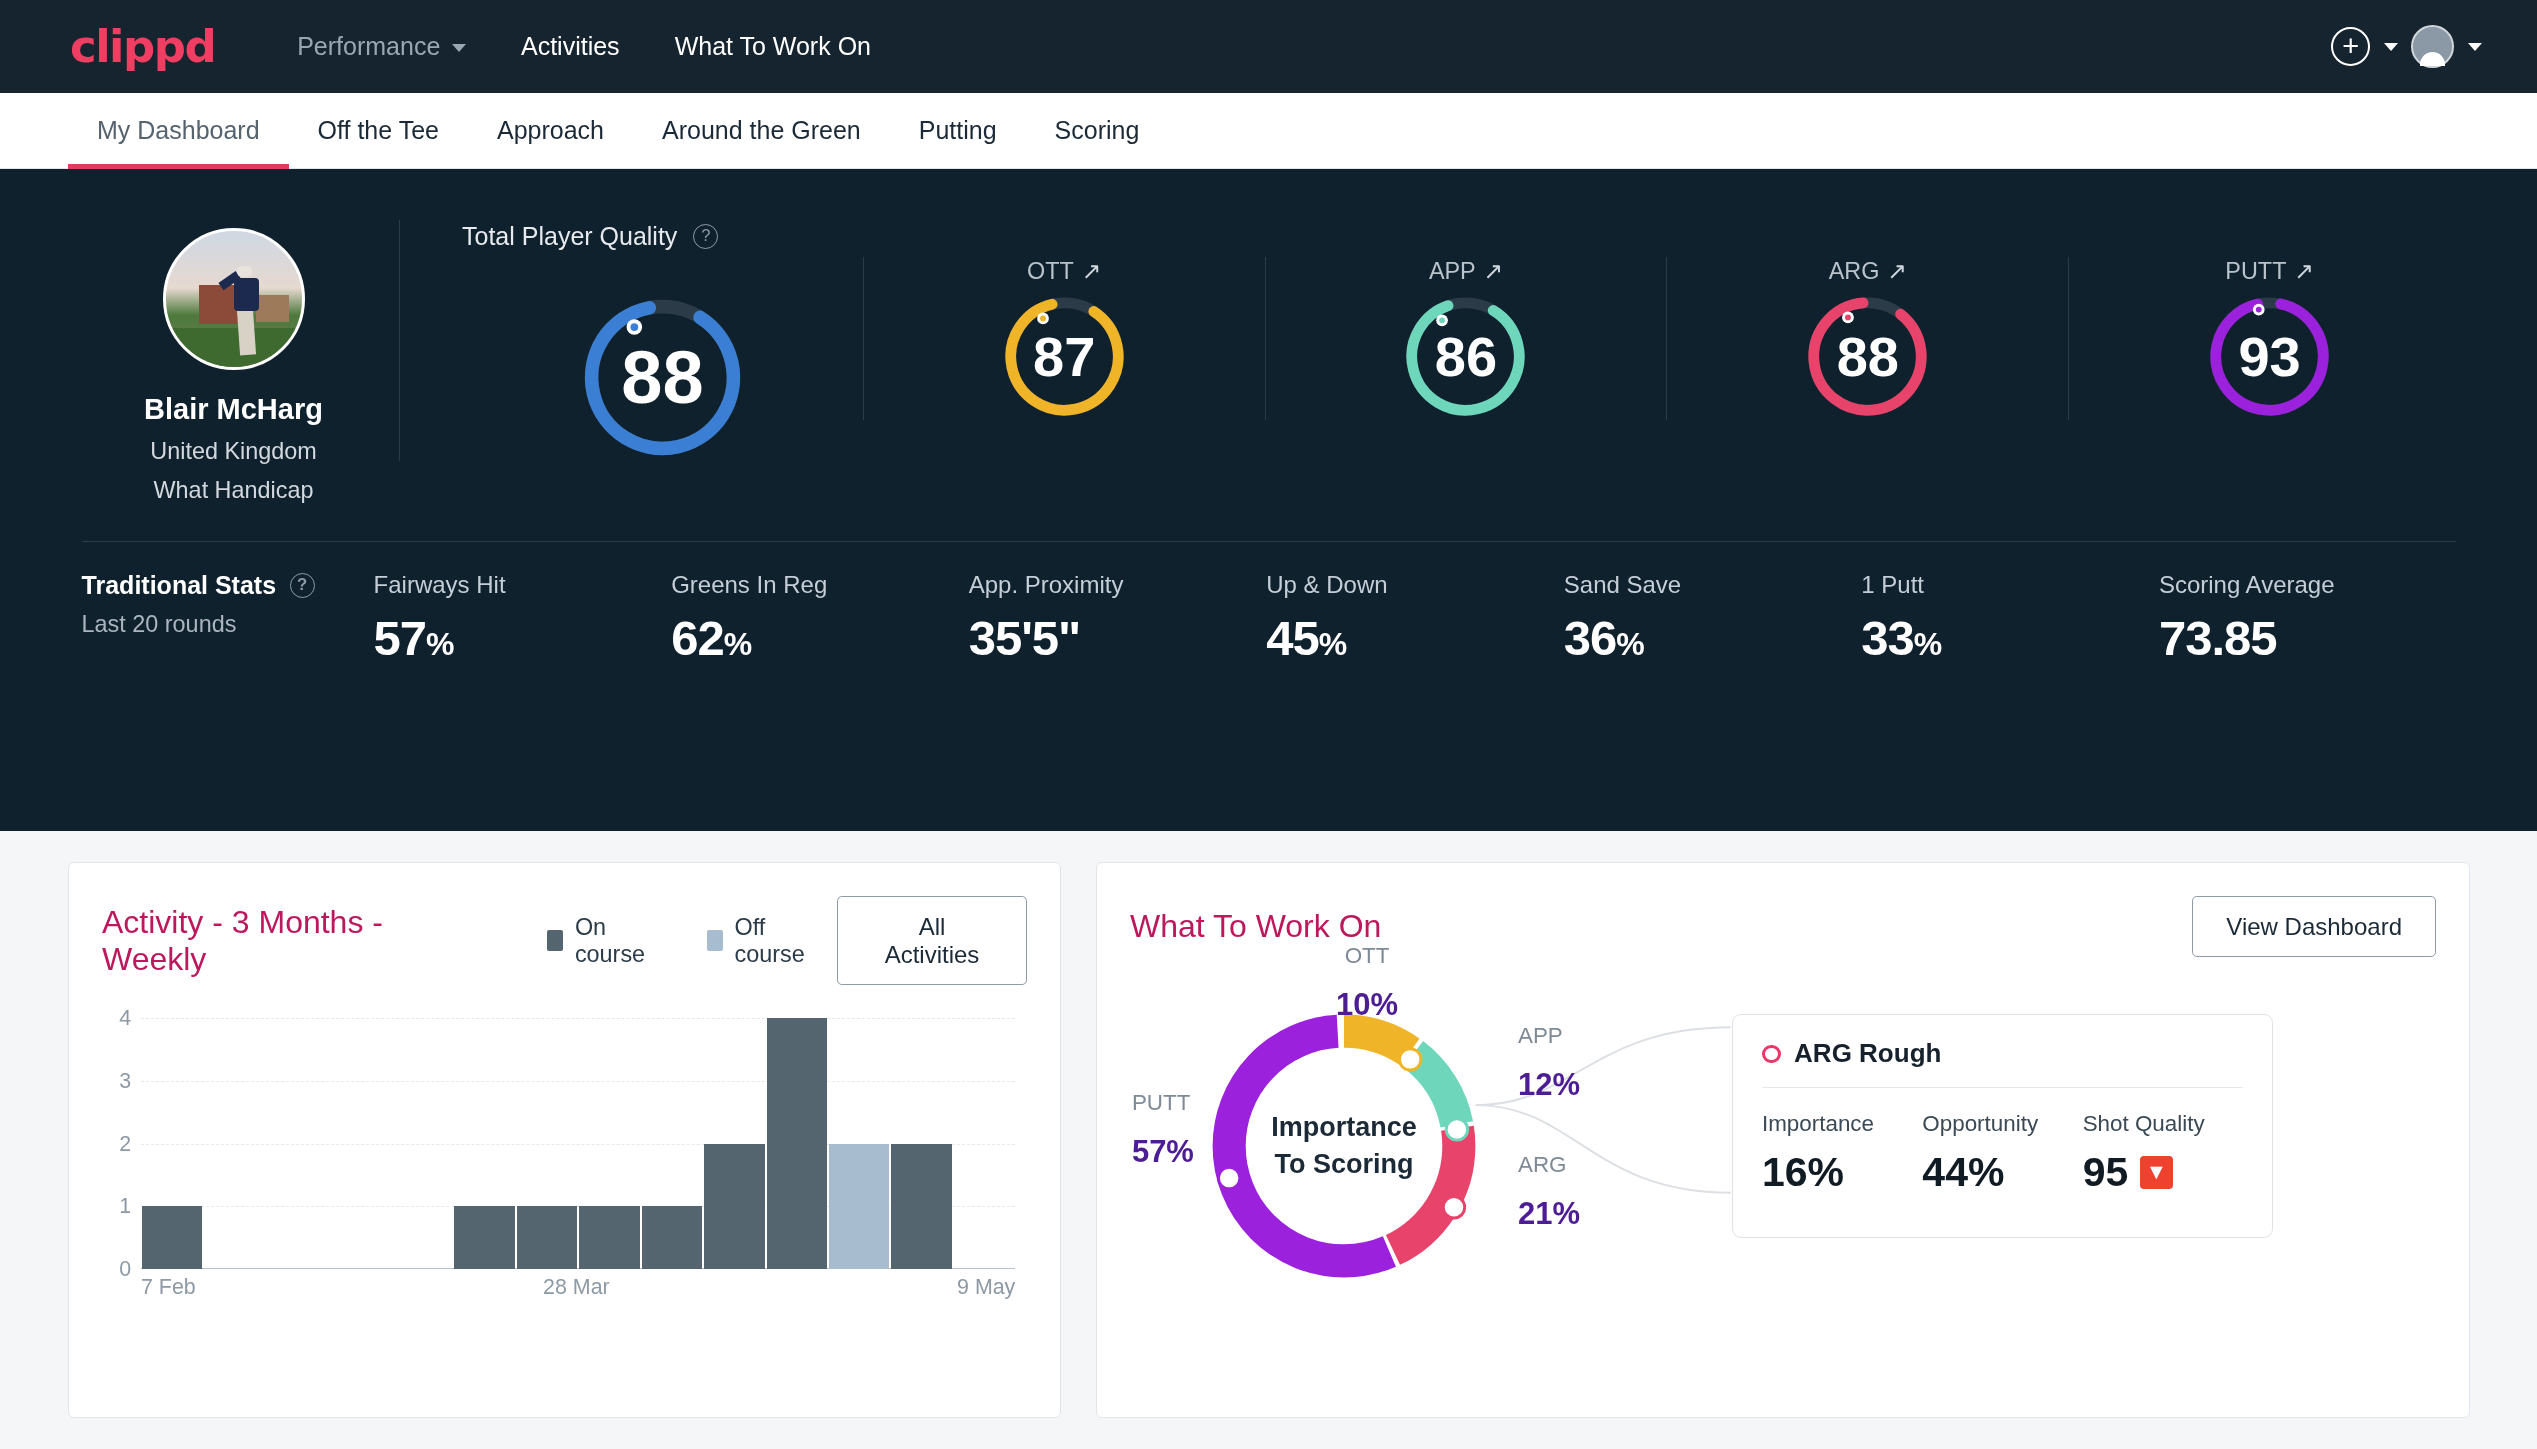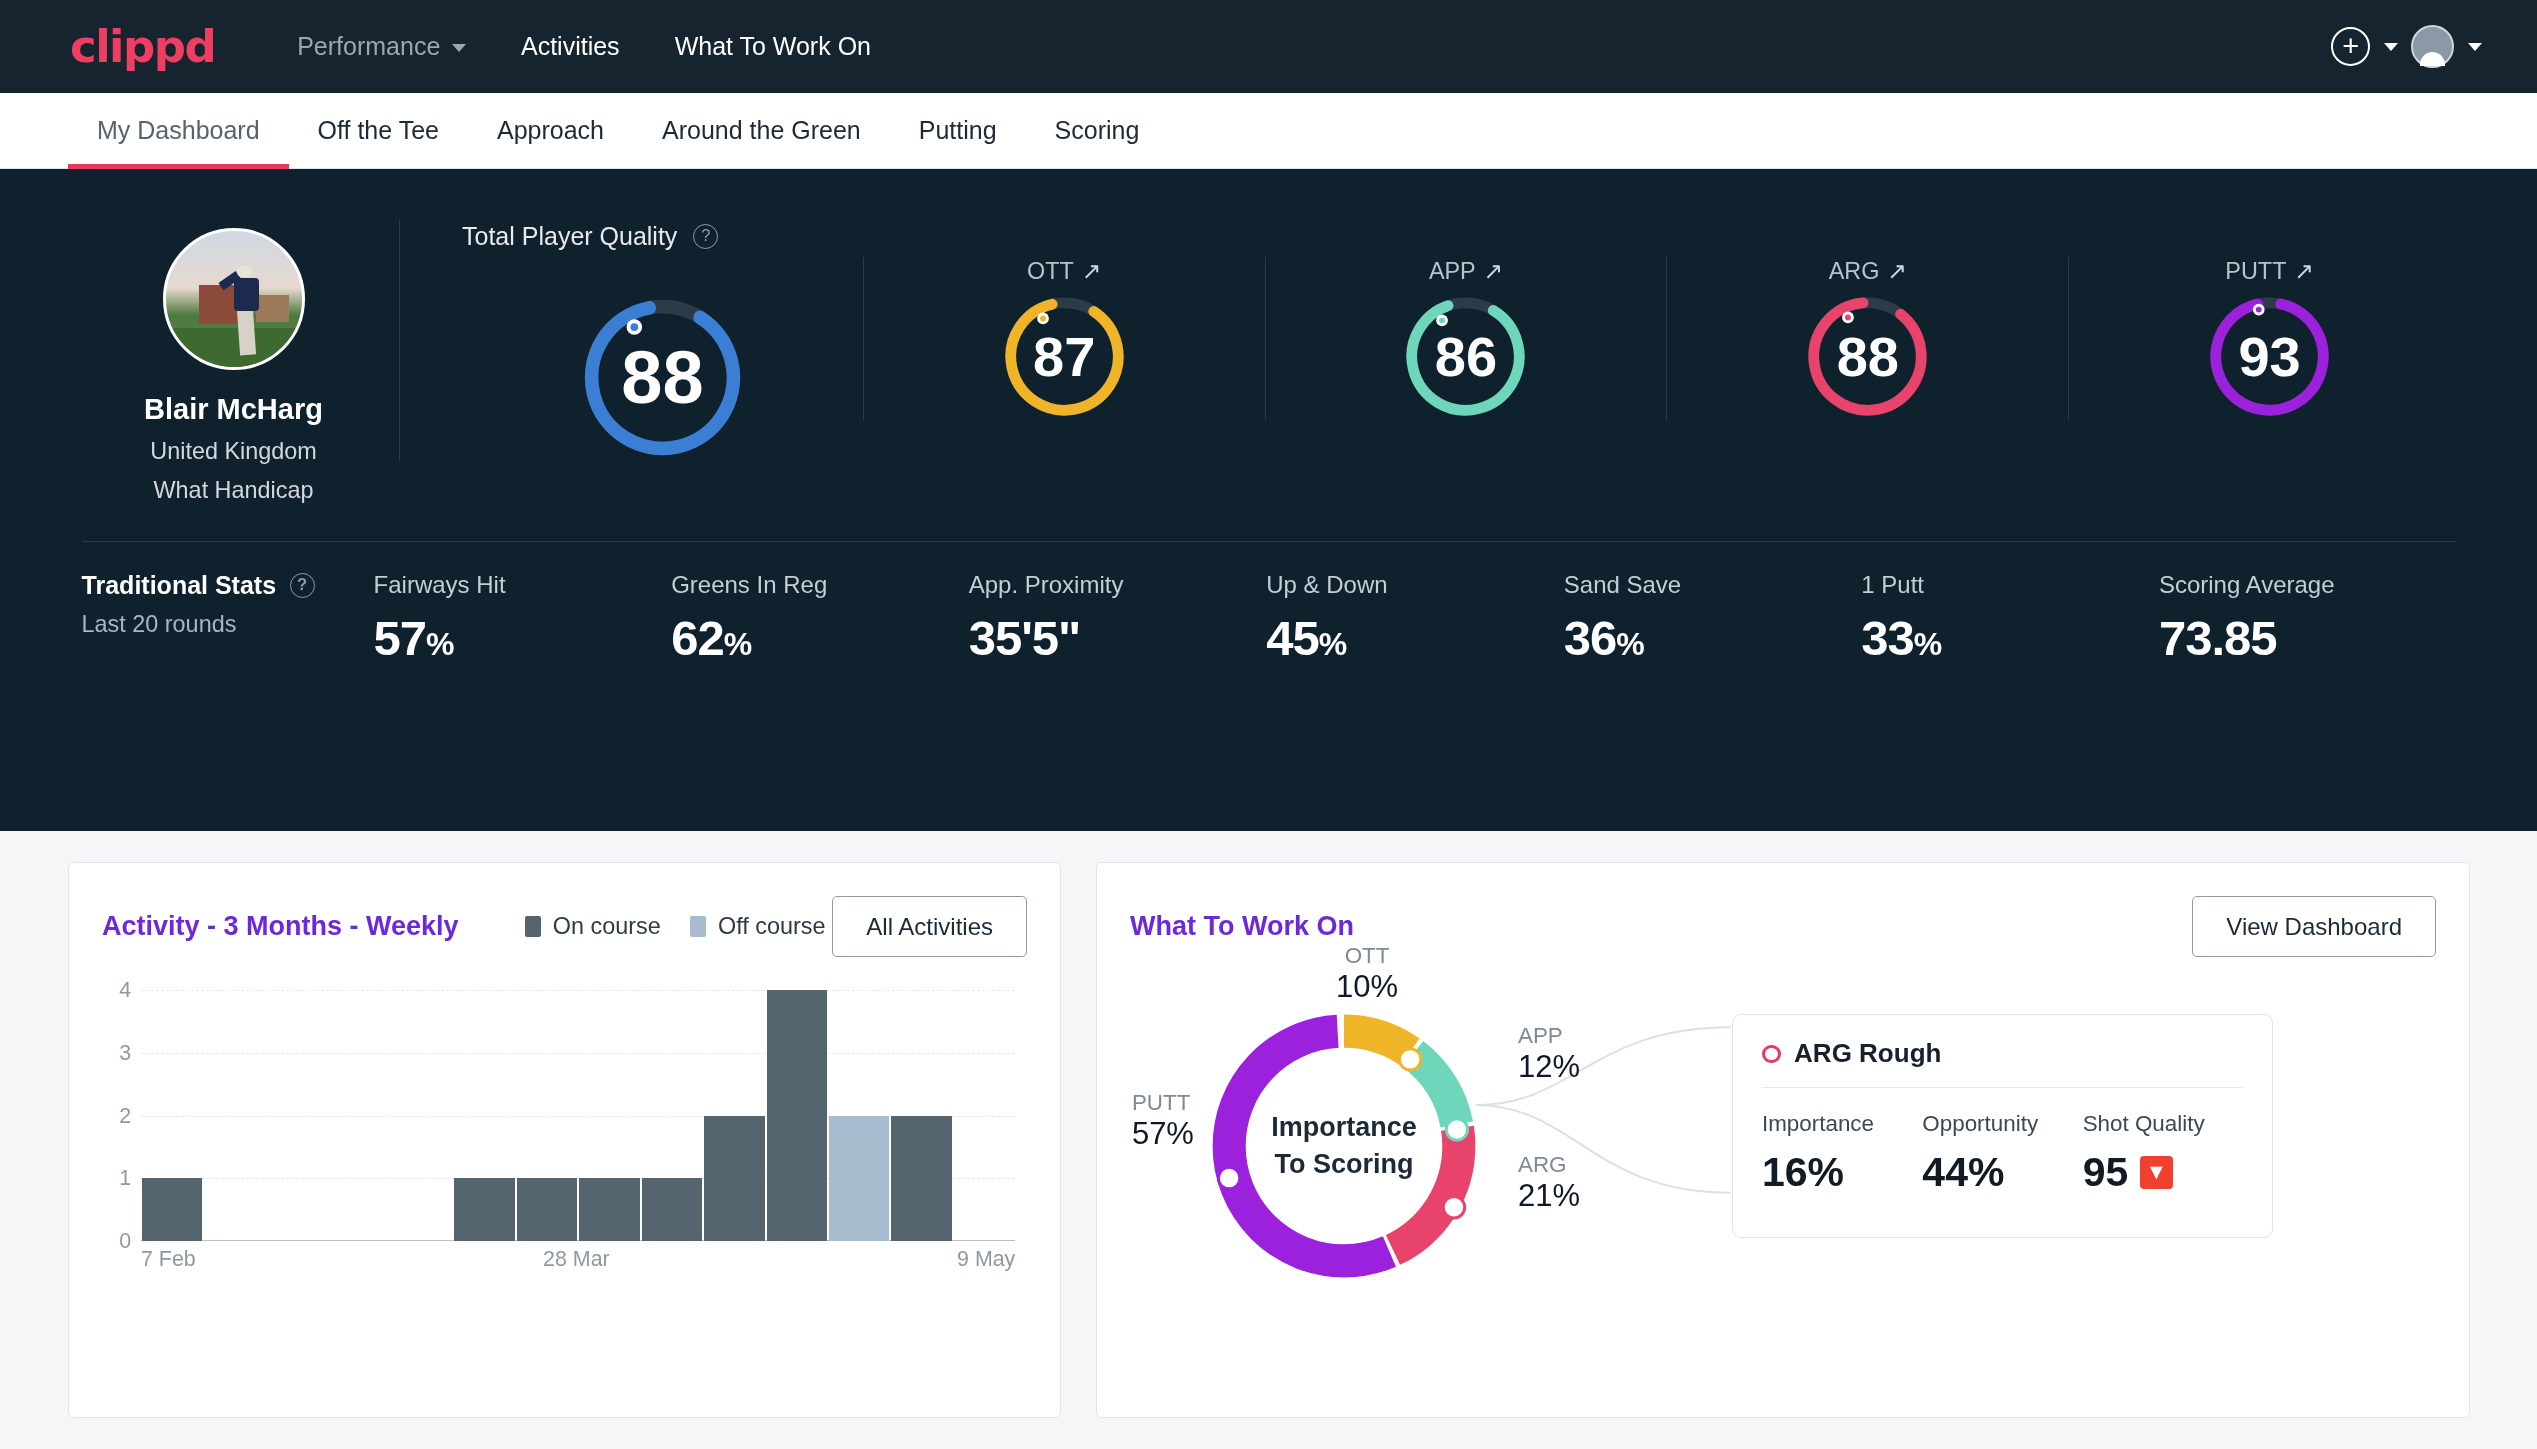--- a/index.html
+++ b/index.html
@@ -253,21 +253,21 @@
     background: #ffffff;
     border: 1px solid #e1e5e9;
     border-radius: 5.8px;
     position: relative;
   }
   .card-activity { width: 993px; padding: 33px 33px 13.6px 33px; }
   .card-wtwo { flex: 1; padding: 33px 33px 13.6px 33px; }
 
   .card-head { display: flex; align-items: center; }
   .card-title {
-    font-size: 27px; font-weight: bold; color: #6d28d9;
+    font-size: 32px; font-weight: normal; color: #be185d;
   }
   .legend {
     display: flex; align-items: center; gap: 29px;
     margin-left: 66px;
   }
   .legend-item { display: flex; align-items: center; gap: 11.7px; }
   .legend-swatch { width: 16.6px; height: 21.4px; border-radius: 1.9px; }
   .legend-text { font-size: 23.4px; color: #2b3b48; }
   .btn-outline {
     margin-left: auto;
@@ -321,21 +321,21 @@
   }
   .donut-center {
     position: absolute; inset: 0;
     display: flex; flex-direction: column;
     align-items: center; justify-content: center;
     font-size: 27px; font-weight: bold; color: #1b2a36;
     line-height: 1.35;
   }
   .donut-lbl { position: absolute; }
   .donut-lbl .k { font-size: 22.4px; color: #7e8a95; }
-  .donut-lbl .v { font-size: 31px; font-weight: normal; color: #0f172a; margin-top: 0; }
+  .donut-lbl .v { font-size: 31px; font-weight: bold; color: #4c1d95; margin-top: 18px; }
 
   .detail-card {
     position: absolute;
     left: 602px; top: 47px;
     width: 541px; height: 224px;
     background: #ffffff;
     border: 1px solid #dfe3e7;
     border-radius: 9px;
     padding: 23.4px 29px;
   }

